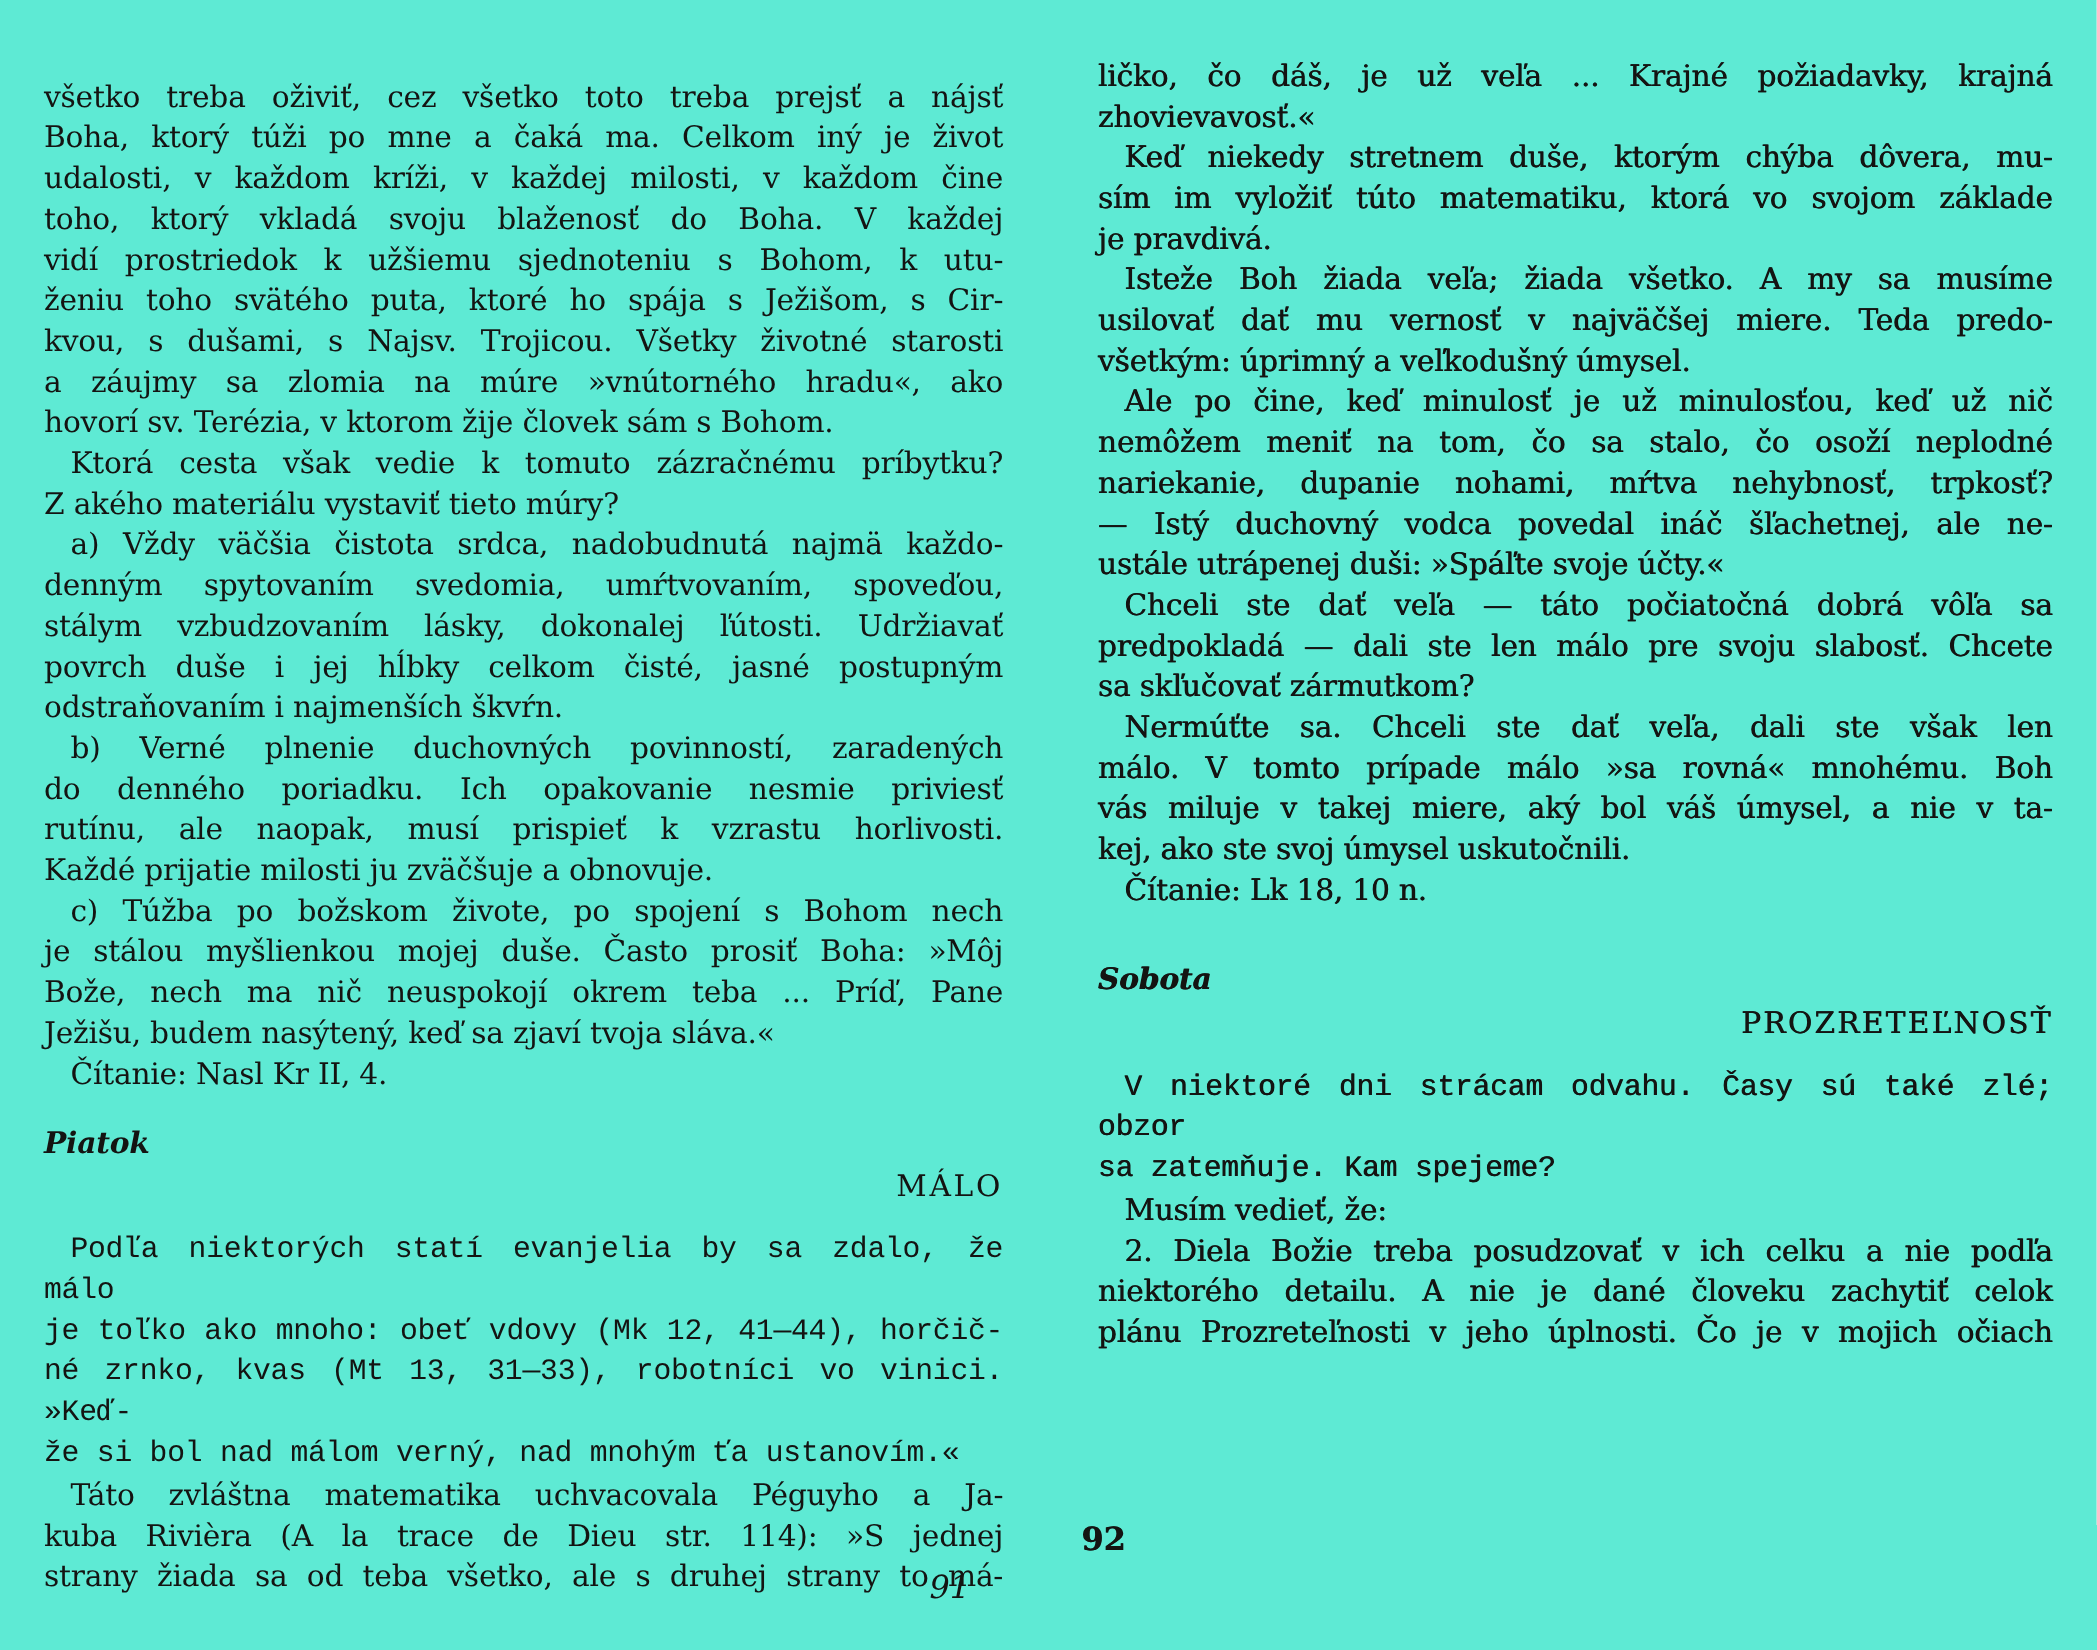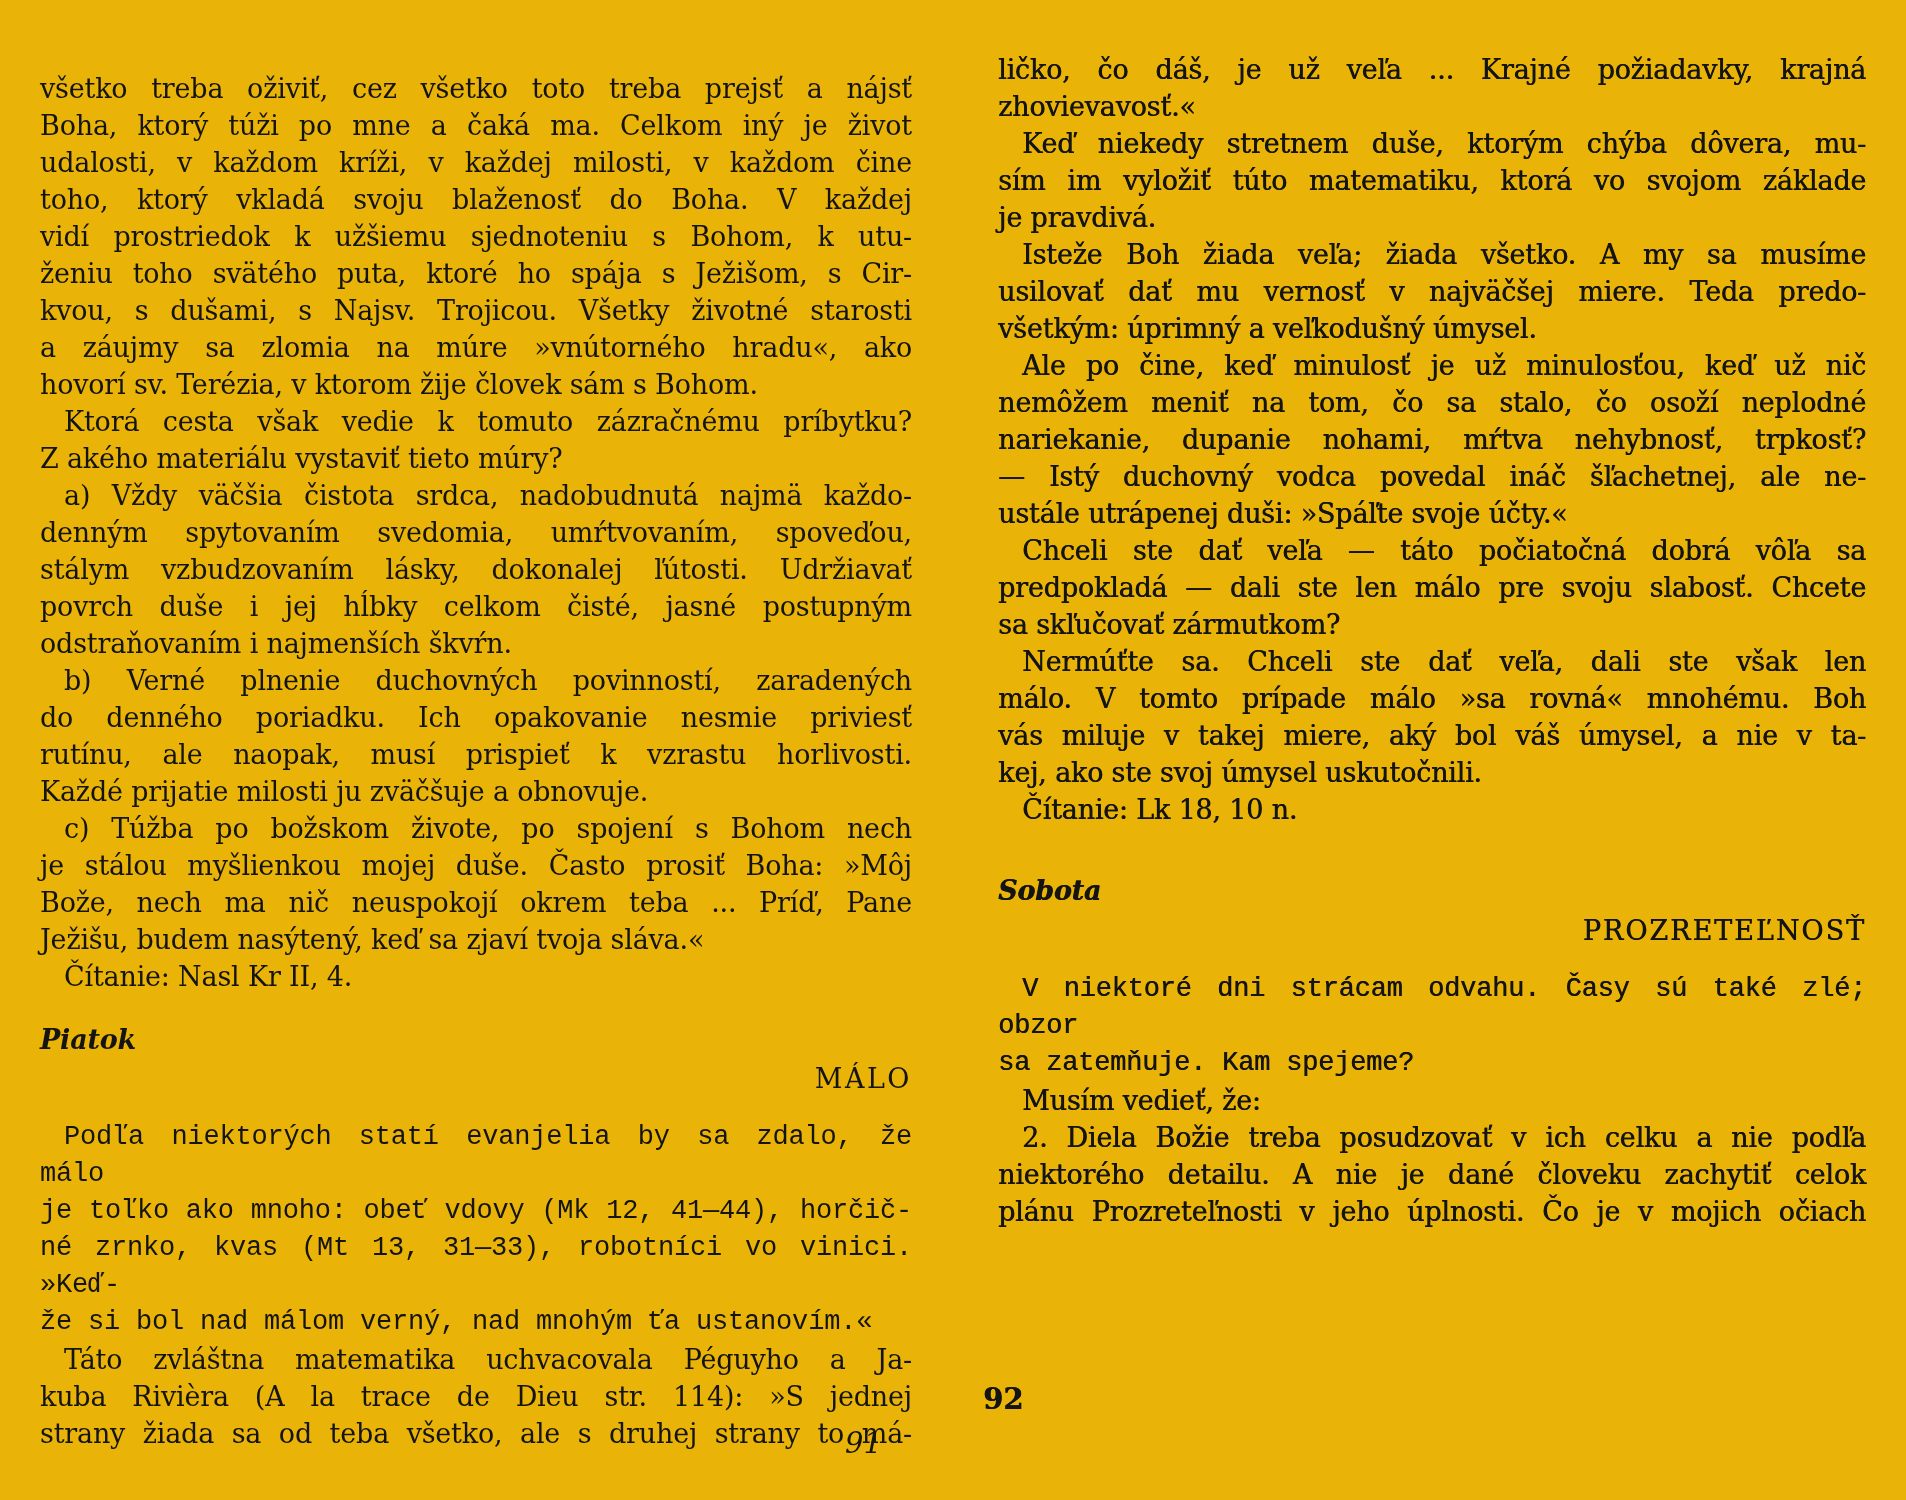--- a/index.html
+++ b/index.html
@@ -1,19 +1,19 @@
 <!DOCTYPE html>
 <html><head>
 <meta charset="utf-8">
 <style>
   html,body { margin:0; padding:0; background:#e9e9e6; }
   #scan {
     position: relative;
     width: 1906px; height: 1500px;
-    background: #eab308;
+    background: #5eead4;
     overflow: hidden;
     font-family: "DejaVu Serif", "Liberation Serif", serif;
     color: #141412;
   }
   .page { position: absolute; }
   #page-left  { left: 40px;  top: 70px; width: 872px; }
   #page-right { left: 998px; top: 51px; width: 868px; }
   
   #page-right .blk, #pn92 { text-shadow: 0.5px 0 0 currentColor; }
 

